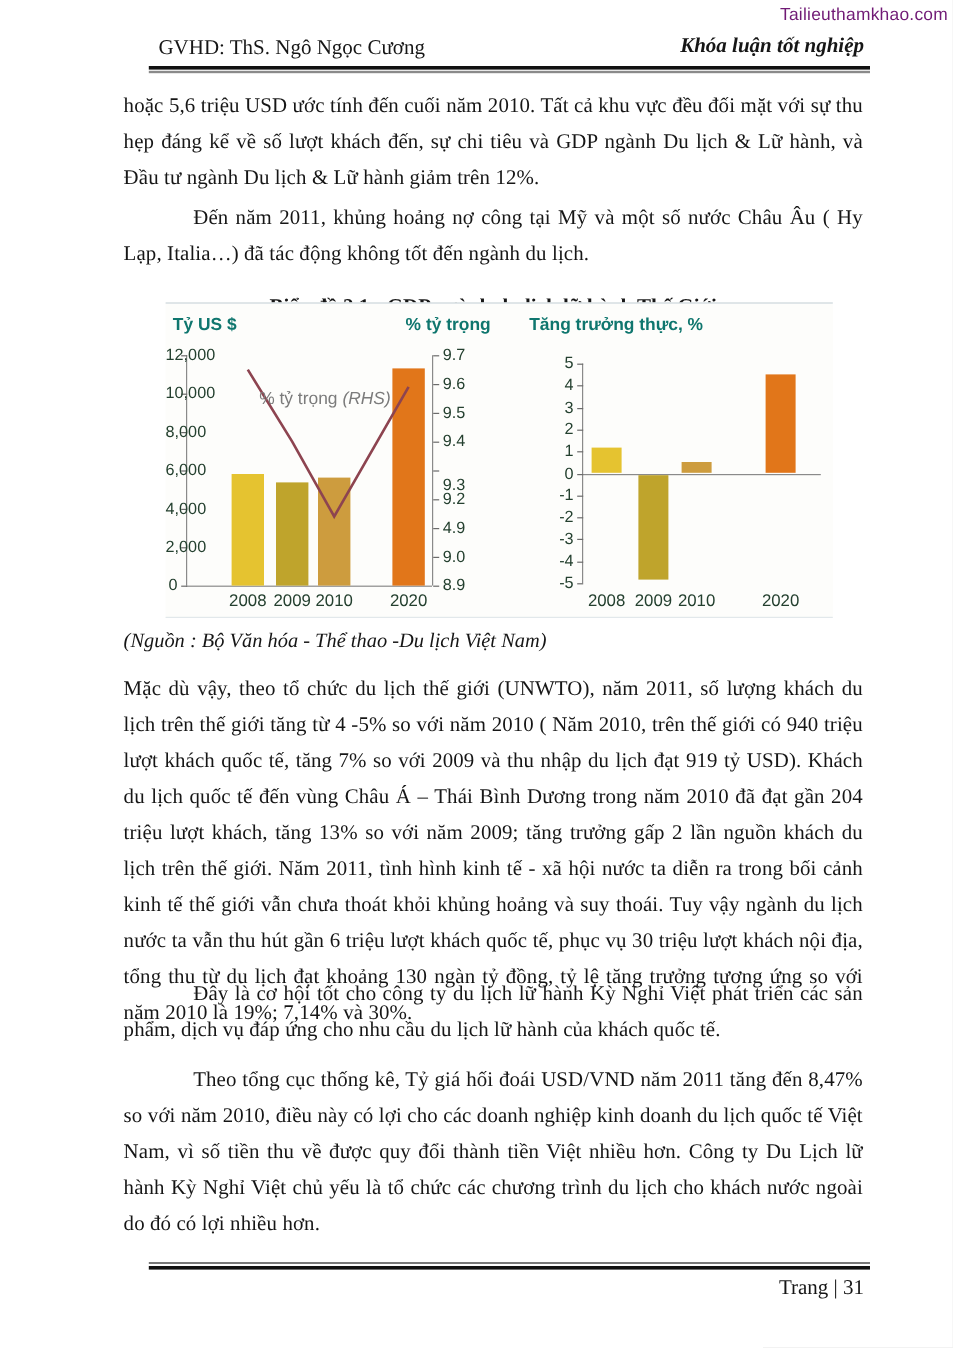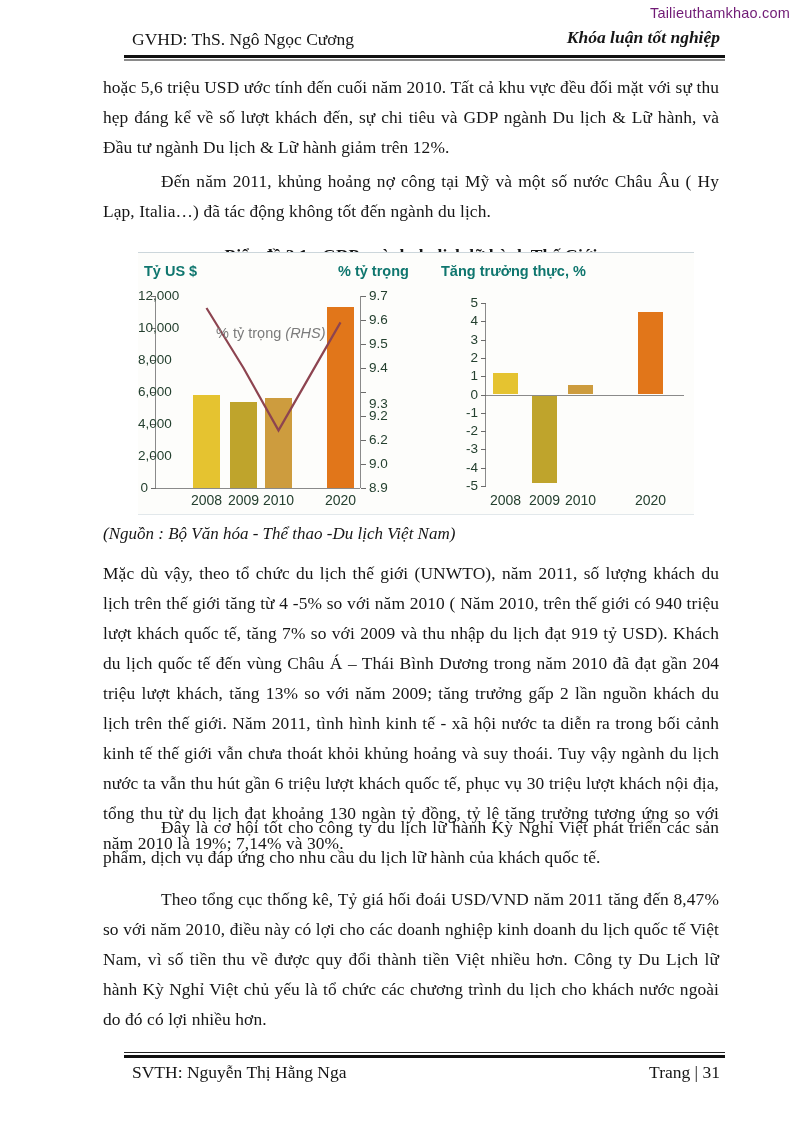--- a/index.html
+++ b/index.html
@@ -98,21 +98,21 @@
       <div class="tick-label" style="top: 59px; left: 231px;">9.6</div>
       <div class="tick-mark" style="left: 223px; top: 91px; width: 5px; height: 1px;"></div>
       <div class="tick-label" style="top: 83px; left: 231px;">9.5</div>
       <div class="tick-mark" style="left: 223px; top: 115px; width: 5px; height: 1px;"></div>
       <div class="tick-label" style="top: 107px; left: 231px;">9.4</div>
       <div class="tick-mark" style="left: 223px; top: 139px; width: 5px; height: 1px;"></div>
       <div class="tick-label" style="top: 131px; left: 231px; margin-top: 12px;">9.3</div>
       <div class="tick-mark" style="left: 223px; top: 163px; width: 5px; height: 1px;"></div>
       <div class="tick-label" style="top: 155px; left: 231px;">9.2</div>
       <div class="tick-mark" style="left: 223px; top: 187px; width: 5px; height: 1px;"></div>
-      <div class="tick-label" style="top: 179px; left: 231px;">6.2</div>
+      <div class="tick-label" style="top: 179px; left: 231px;">4.9</div>
       <div class="tick-mark" style="left: 223px; top: 211px; width: 5px; height: 1px;"></div>
       <div class="tick-label" style="top: 203px; left: 231px;">9.0</div>
       <div class="tick-mark" style="left: 223px; top: 235px; width: 5px; height: 1px;"></div>
       <div class="tick-label" style="top: 227px; left: 231px;">8.9</div>
       <div class="bar" style="left: 55px; top: 142.2px; width: 27px; height: 92.8px; background: rgb(229, 195, 48);"></div>
       <div class="bar" style="left: 92px; top: 148.6px; width: 27px; height: 86.4px; background: rgb(191, 164, 44);"></div>
       <div class="bar" style="left: 127px; top: 145.4px; width: 27px; height: 89.6px; background: rgb(205, 156, 62);"></div>
       <div class="bar" style="left: 189px; top: 54.2px; width: 27px; height: 180.8px; background: rgb(225, 118, 26);"></div>
       <div class="cat-label" style="left: 68.5px; top: 239px;">2008</div>
       <div class="cat-label" style="left: 105.5px; top: 239px;">2009</div>
@@ -160,16 +160,15 @@
   <div class="caption">(Nguồn : Bộ Văn hóa - Thể thao -Du lịch Việt Nam)</div>
 
   <div class="para p3">Mặc dù vậy, theo tổ chức du lịch thế giới (UNWTO), năm 2011, số lượng khách du lịch trên thế giới tăng từ 4 -5% so với năm 2010 ( Năm 2010, trên thế giới có 940 triệu lượt khách quốc tế, tăng 7% so với 2009 và thu nhập du lịch đạt 919 tỷ USD). Khách du lịch quốc tế đến vùng Châu Á – Thái Bình Dương trong năm 2010 đã đạt gần 204 triệu lượt khách, tăng 13% so với năm 2009; tăng trưởng gấp 2 lần nguồn khách du lịch trên thế giới. Năm 2011, tình hình kinh tế - xã hội nước ta diễn ra trong bối cảnh kinh tế thế giới vẫn chưa thoát khỏi khủng hoảng và suy thoái. Tuy vậy ngành du lịch nước ta vẫn thu hút gần 6 triệu lượt khách quốc tế, phục vụ 30 triệu lượt khách nội địa, tổng thu từ du lịch đạt khoảng 130 ngàn tỷ đồng, tỷ lệ tăng trưởng tương ứng so với năm 2010 là 19%; 7,14% và 30%.</div>
   <div class="para p4 indent">Đây là cơ hội tốt cho công ty du lịch lữ hành Kỳ Nghỉ Việt phát triển các sản phẩm, dịch vụ đáp ứng cho nhu cầu du lịch lữ hành của khách quốc tế.</div>
   <div class="para p5 indent">Theo tổng cục thống kê, Tỷ giá hối đoái USD/VND năm 2011 tăng đến 8,47% so với năm 2010, điều này có lợi cho các doanh nghiệp kinh doanh du lịch quốc tế Việt Nam, vì số tiền thu về được quy đổi thành tiền Việt nhiều hơn. Công ty Du Lịch lữ hành Kỳ Nghỉ Việt chủ yếu là tổ chức các chương trình du lịch cho khách nước ngoài do đó có lợi nhiều hơn.</div>
 
   <div class="rule rule-footer">
       <div class="r1"></div>
       <div class="r2"></div>
     </div>
-  <div class="ftr-left">SVTH: Nguyễn Thị Hằng Nga</div>
   <div class="ftr-right">Trang | 31</div>
 
 </div>
 
 </body></html>

